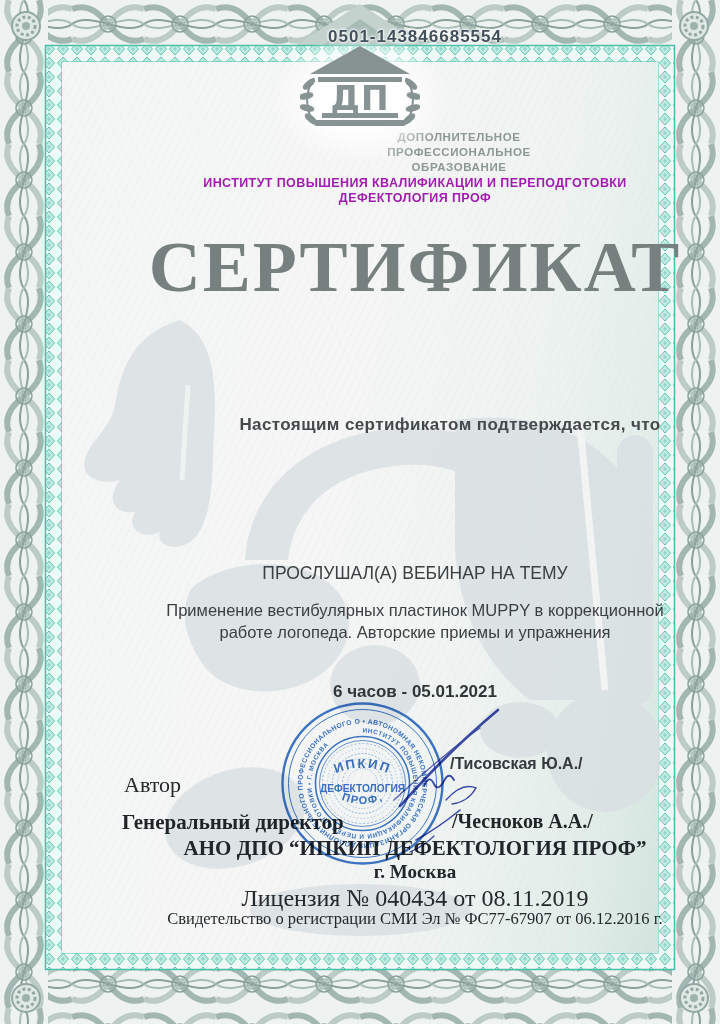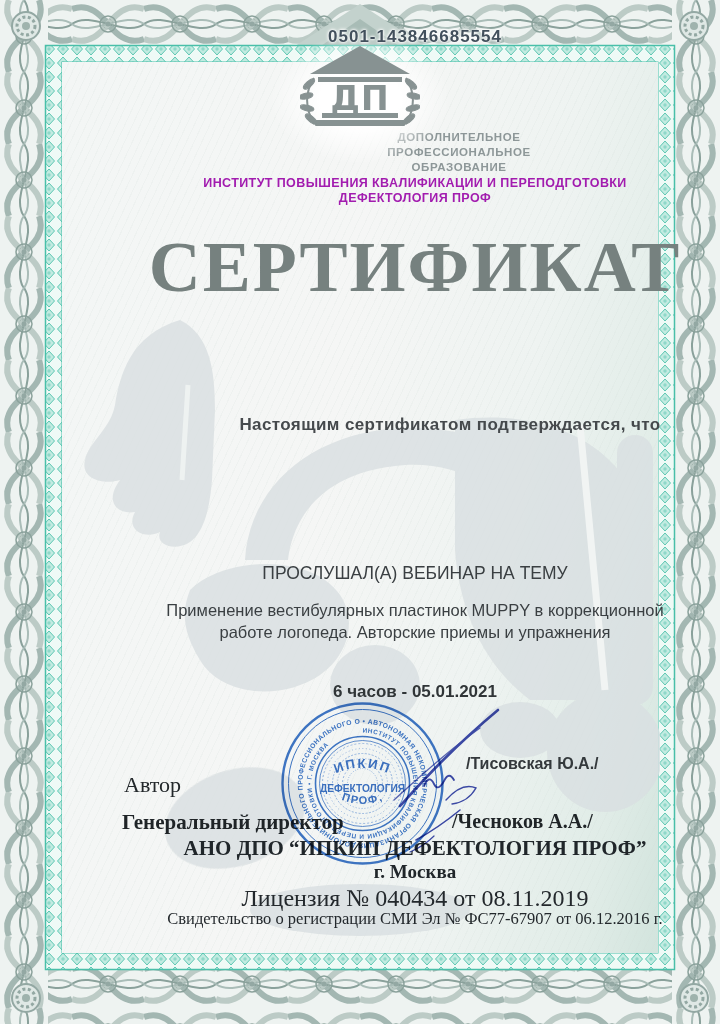--- a/index.html
+++ b/index.html
@@ -30,21 +30,21 @@
     top:226px;font-family:"Liberation Serif",serif;font-weight:bold;
     font-size:72px;letter-spacing:2px;color:#76817f;z-index:3;
   }
   .statement{top:415px;font-size:17px;font-weight:bold;color:#45494c;letter-spacing:.4px;z-index:3;margin-left:35px;}
   .recipient{top:493px;font-size:21px;font-weight:bold;color:#2c3134;white-space:pre;z-index:3;}
   .event-type{top:563px;font-size:17.5px;color:#3a3f42;z-index:3;}
   .topic1{top:601px;font-size:16.5px;color:#3a3f42;z-index:3;}
   .topic2{top:623px;font-size:16.5px;color:#3a3f42;z-index:3;}
   .duration{top:658px;font-size:17px;font-weight:bold;color:#303537;z-index:3;margin-top:24px;}
   .author-label{left:124px;top:760px;font-family:"Liberation Serif",serif;font-size:22px;color:#23282b;z-index:3;margin-top:12px;}
-  .author-name{left:450px;top:755px;font-size:16px;font-weight:bold;color:#34393c;z-index:3;margin-left:16px;}
+  .author-name{left:450px;top:755px;font-size:16px;font-weight:bold;color:#34393c;z-index:3;}
   .director-label{left:122px;top:810px;font-family:"Liberation Serif",serif;font-weight:bold;font-size:21px;color:#1f2427;z-index:3;}
   .director-name{left:452px;top:810px;font-family:"Liberation Serif",serif;font-weight:bold;font-size:20px;color:#1f2427;z-index:3;}
   .org-full{top:836px;padding-right:38px;font-family:"Liberation Serif",serif;font-weight:bold;font-size:21px;color:#20262a;z-index:3;}
   .city{top:861px;padding-right:38px;font-family:"Liberation Serif",serif;font-weight:bold;font-size:19px;color:#20262a;z-index:3;}
   .license{top:885px;font-family:Liberation Serif, serif;font-size:24px;color:#23282c;z-index:3;}
   .media{top:909px;font-family:"Liberation Serif",serif;font-size:16.5px;color:#23282c;z-index:3;}
   .stamp-wrap{left:275px;top:696px;width:175px;height:175px;z-index:4;mix-blend-mode:multiply;opacity:.92;}
   .sig-wrap{left:380px;top:688px;width:240px;height:185px;z-index:5;mix-blend-mode:multiply;}
   .wm{z-index:1;}
   .logo-wrap{left:300px;top:46px;width:120px;height:84px;z-index:3;}

